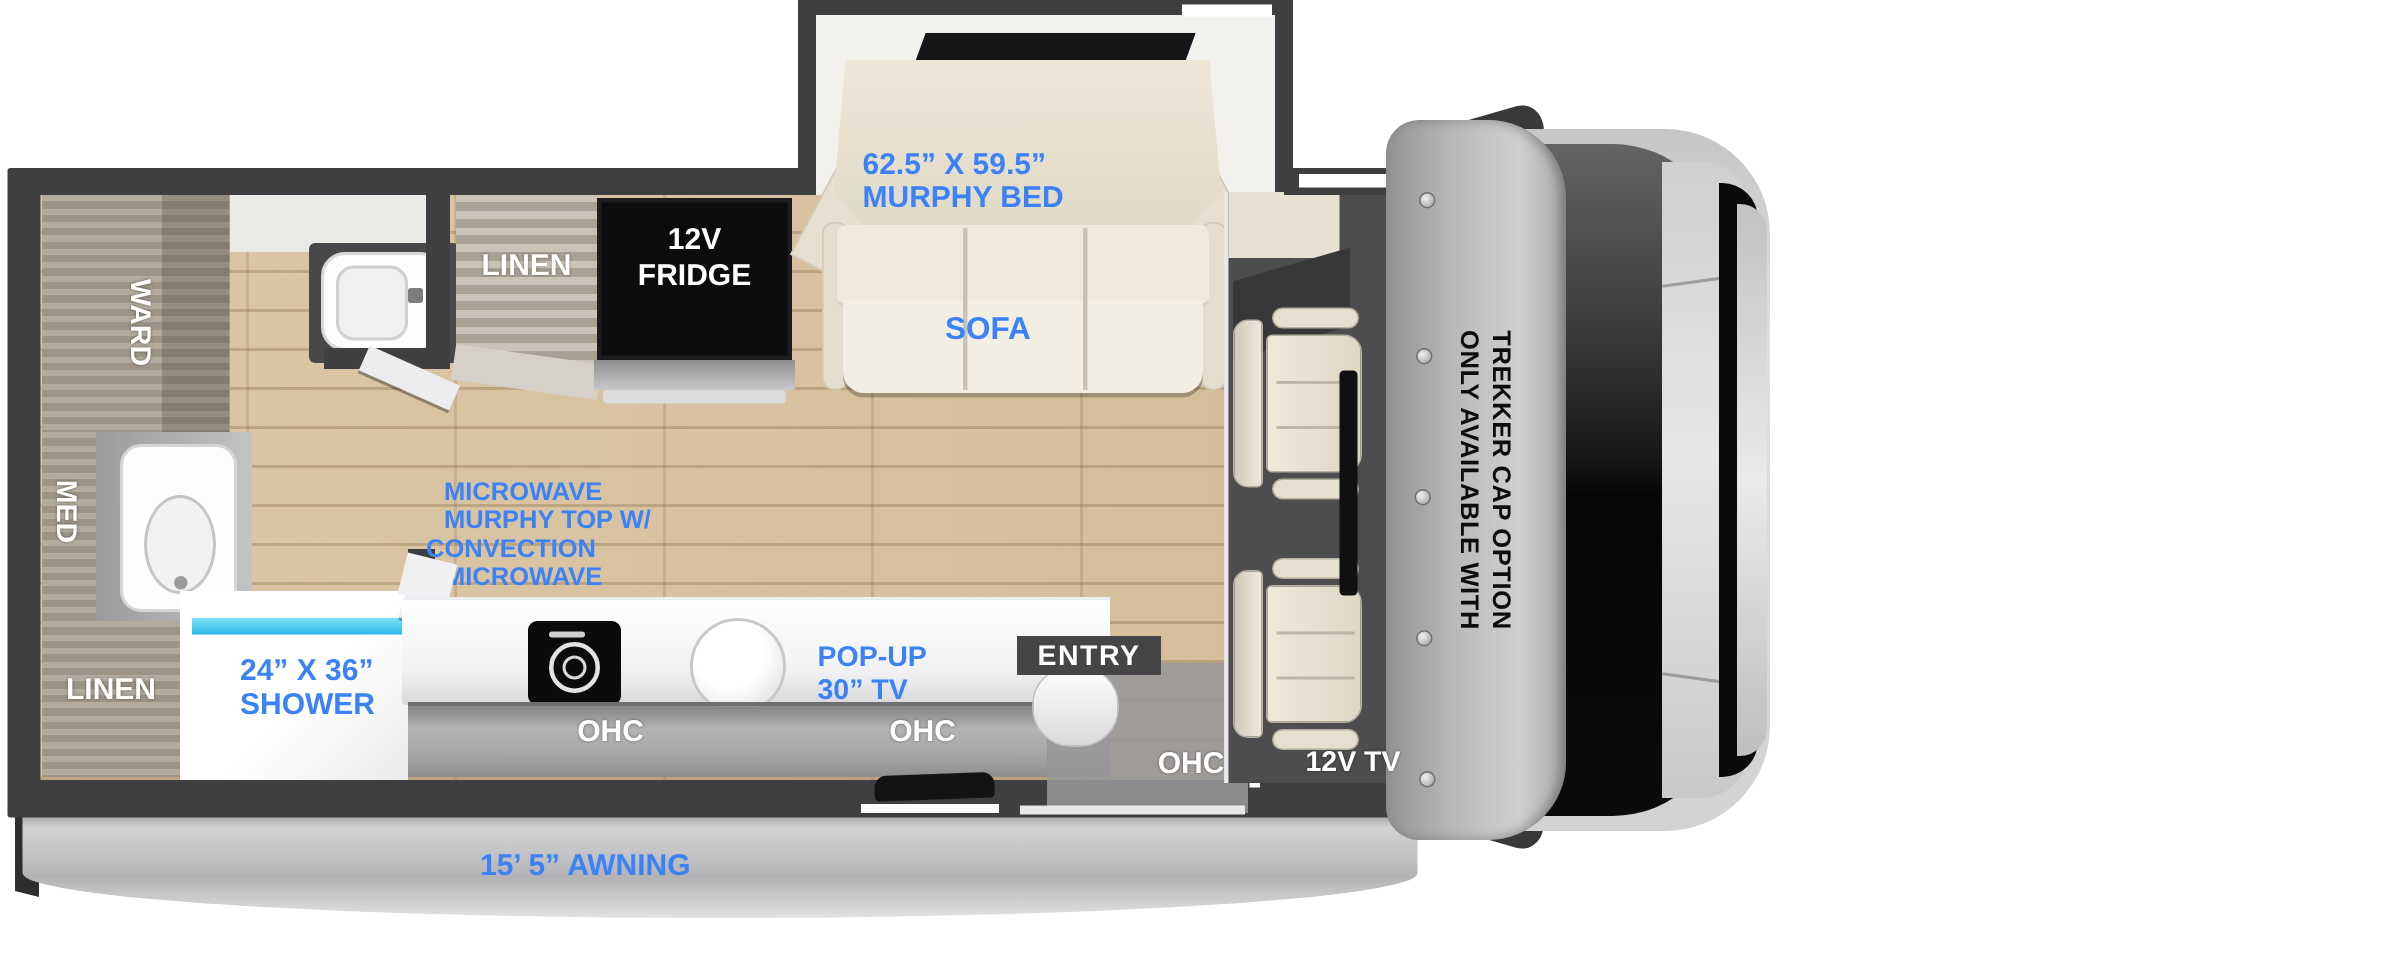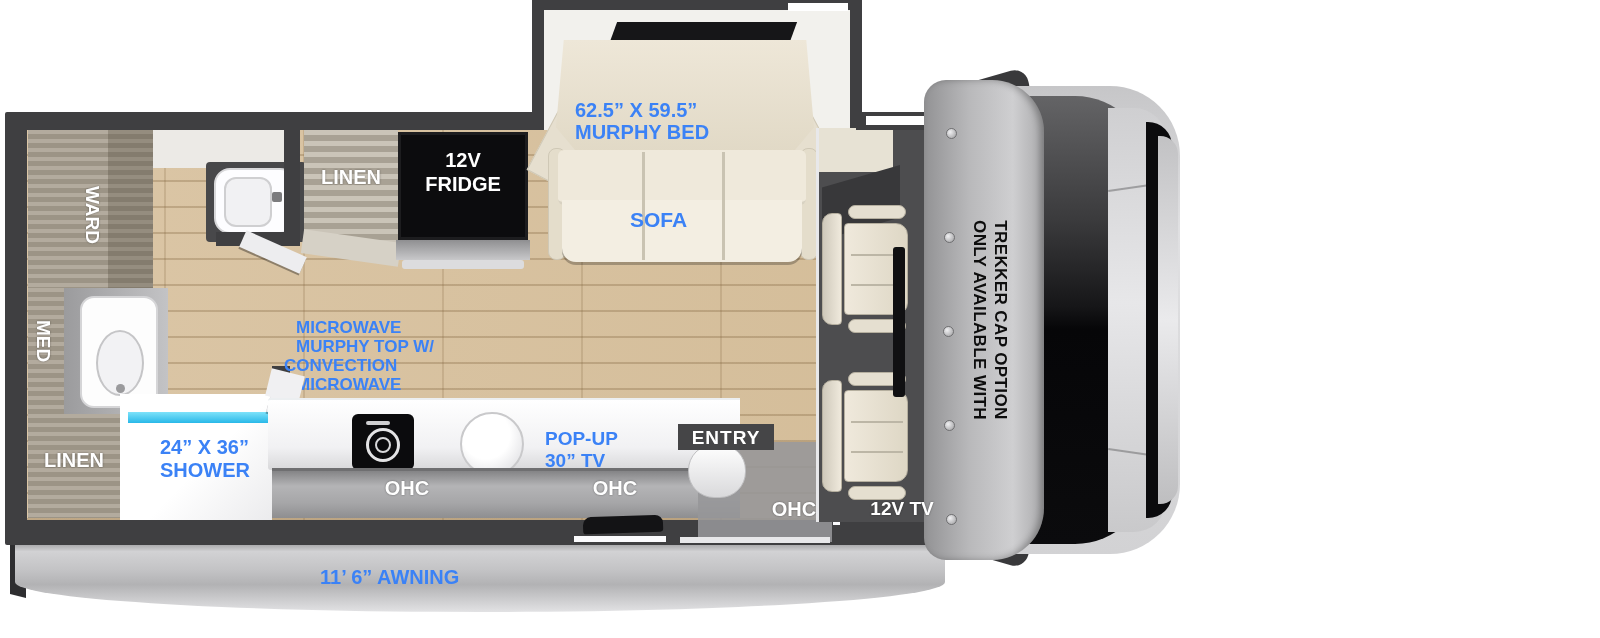--- a/index.html
+++ b/index.html
@@ -84,21 +84,21 @@
   .entry-door{left:688px;top:444px;width:58px;height:54px;border-radius:26px;background:linear-gradient(180deg,#ffffff,#d9d9db);border:1px solid #bfbfc1;box-sizing:border-box;}
   .tv-bar{left:583px;top:516px;width:80px;height:17px;background:#131315;border-radius:8px 8px 3px 3px;transform:rotate(-2deg);}
 </style>
 </head>
 <body>
 
 <div class="stage">
 
   <div class="abs awning-wedge"></div>
   <div class="abs awning"></div>
-  <div class="lbl" style="left:320px;top:566px;width:170px;font-size:20px;">11’ 6” AWNING</div>
+  <div class="lbl" style="left:320px;top:566px;width:170px;font-size:20px;">15’ 5” AWNING</div>
 
   <div class="abs wall" style="left:5px;top:112px;width:945px;height:433px;border-radius:2px;"></div>
 
   <div class="abs wall" style="left:532px;top:0;width:330px;height:130px;"></div>
   <div class="abs" style="left:544px;top:10px;width:306px;height:120px;background:#f2f1ed;"></div>
   <div class="abs" style="left:788px;top:3px;width:60px;height:8px;background:#ffffff;"></div>
   <div class="abs" style="left:612px;top:22px;width:180px;height:28px;background:#161618;transform:skewX(-20deg);"></div>
 
   <div class="abs floor" style="left:27px;top:130px;width:901px;height:390px;"></div>
   <div class="abs" style="left:153px;top:130px;width:131px;height:38px;background:#eceae6;"></div>

